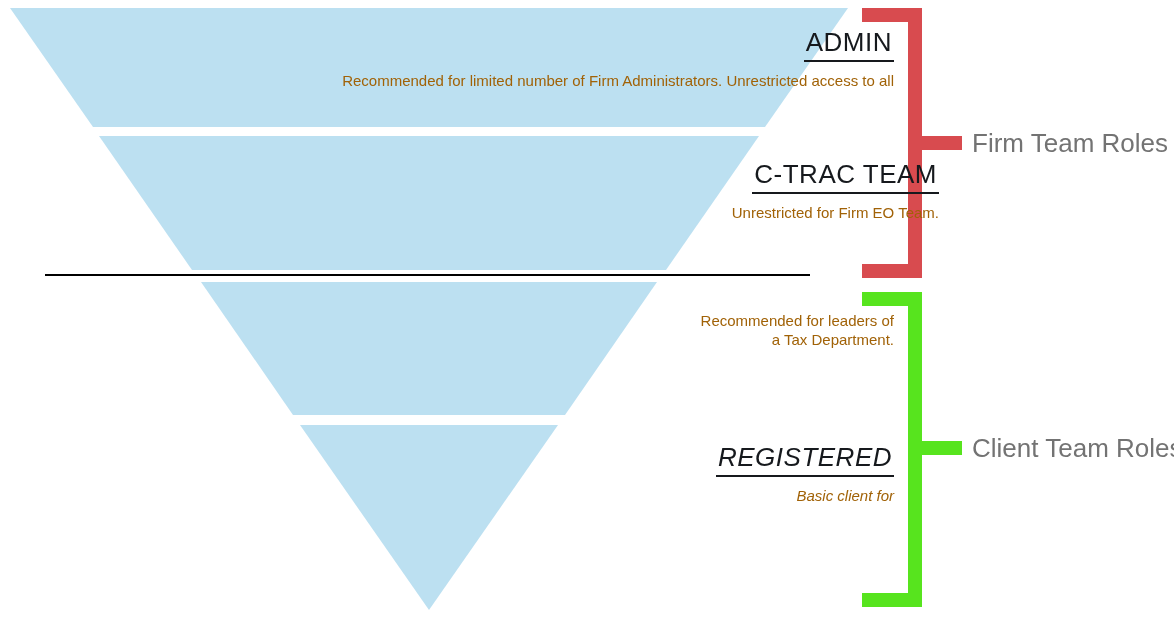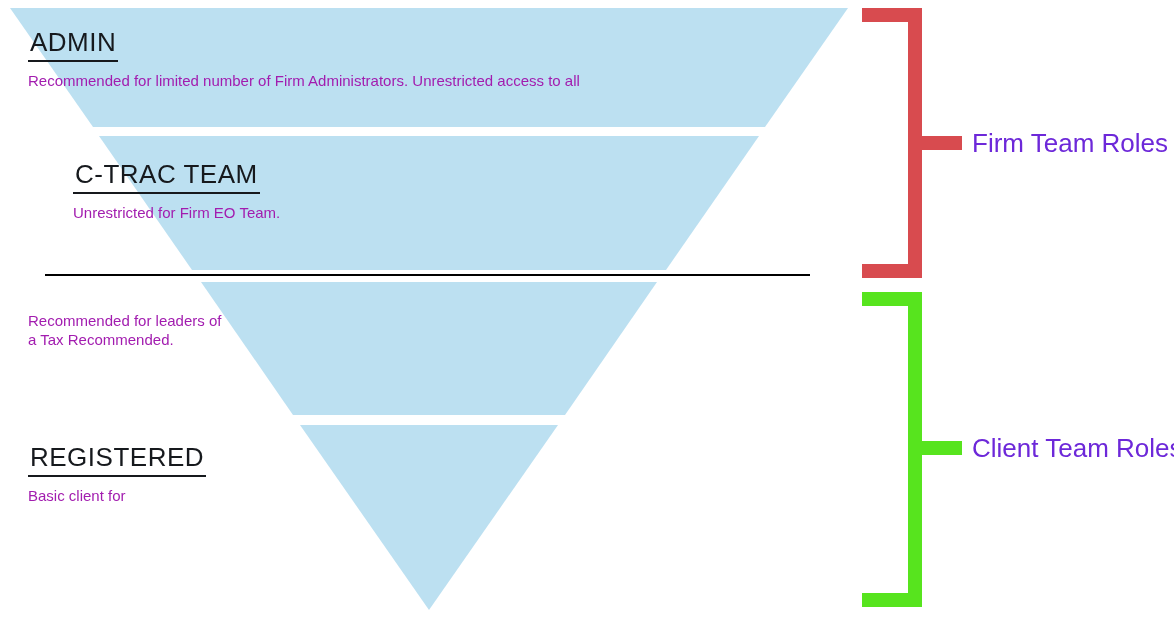--- a/index.html
+++ b/index.html
@@ -2,32 +2,32 @@
 <html><head>
 <meta charset="utf-8">
 <style>
   html,body{margin:0;padding:0;background:#ffffff;}
   .stage{
     position:relative;width:1174px;height:630px;background:#ffffff;
     font-family:"Liberation Sans", sans-serif;overflow:hidden;
   }
   .gfx{position:absolute;left:0;top:0;}
   .tier-text{
-    position:absolute;left:0;width:858px;text-align:left;z-index:2;
+    position:absolute;left:8px;width:858px;text-align:right;z-index:2;
     color:#16191d;
     padding-left:28px;
   }
   .tier-title{
     display:inline-block;font-size:26px;font-weight:500;letter-spacing:0.5px;
     line-height:28px;border-bottom:2px solid #16191d;padding:0 2px 4px 2px;
     color:#16191d;
   }
-  .tier-desc{margin-top:9px;font-size:15px;line-height:19px;color:#a21caf;}
+  .tier-desc{margin-top:9px;font-size:15px;line-height:19px;color:#a16207;}
   .bracket-label{
-    position:absolute;z-index:2;font-size:26px;line-height:30px;color:#6d28d9;
+    position:absolute;z-index:2;font-size:26px;line-height:30px;color:#737373;
     white-space:nowrap;
   }
 </style>
 </head>
 <body>
 
 <div class="stage">
 
   <svg class="gfx" width="1174" height="630" viewBox="0 0 1174 630">
 
@@ -63,25 +63,25 @@
   <div class="tier-text" style="top:160px;margin-left:45px;">
     <span class="tier-title">C-TRAC TEAM</span>
     <div class="tier-desc">
       <div>Unrestricted for Firm EO Team.</div>
     </div>
   </div>
 
   <div class="tier-text" style="top:302px;">
     <div class="tier-desc">
       <div>Recommended for leaders of</div>
-      <div>a Tax Recommended.</div>
+      <div>a Tax Department.</div>
     </div>
   </div>
 
-  <div class="tier-text" style="top:443px;">
+  <div class="tier-text" style="top:443px;font-style:italic;">
     <span class="tier-title">REGISTERED</span>
     <div class="tier-desc">
       <div>Basic client for</div>
     </div>
   </div>
 
   <div class="bracket-label" style="left:972px;top:128px;">Firm Team Roles</div>
   <div class="bracket-label" style="left:972px;top:433px;">Client Team Roles</div>
 
 </div>

